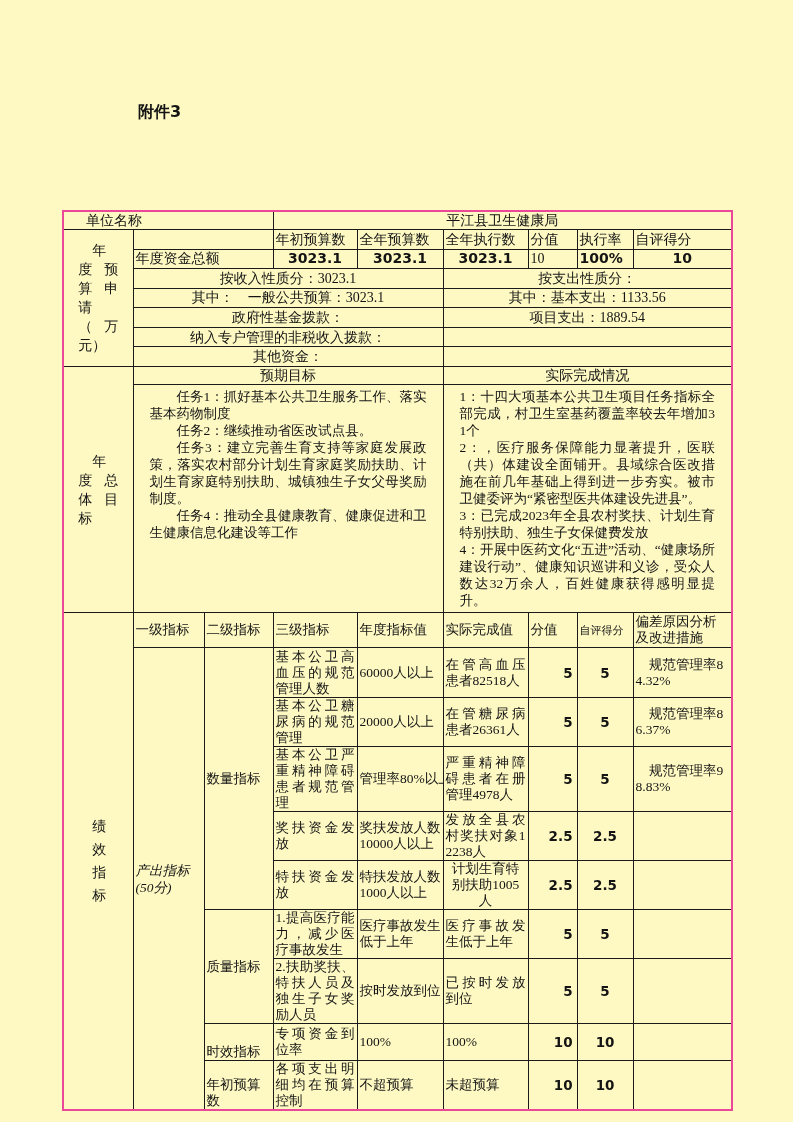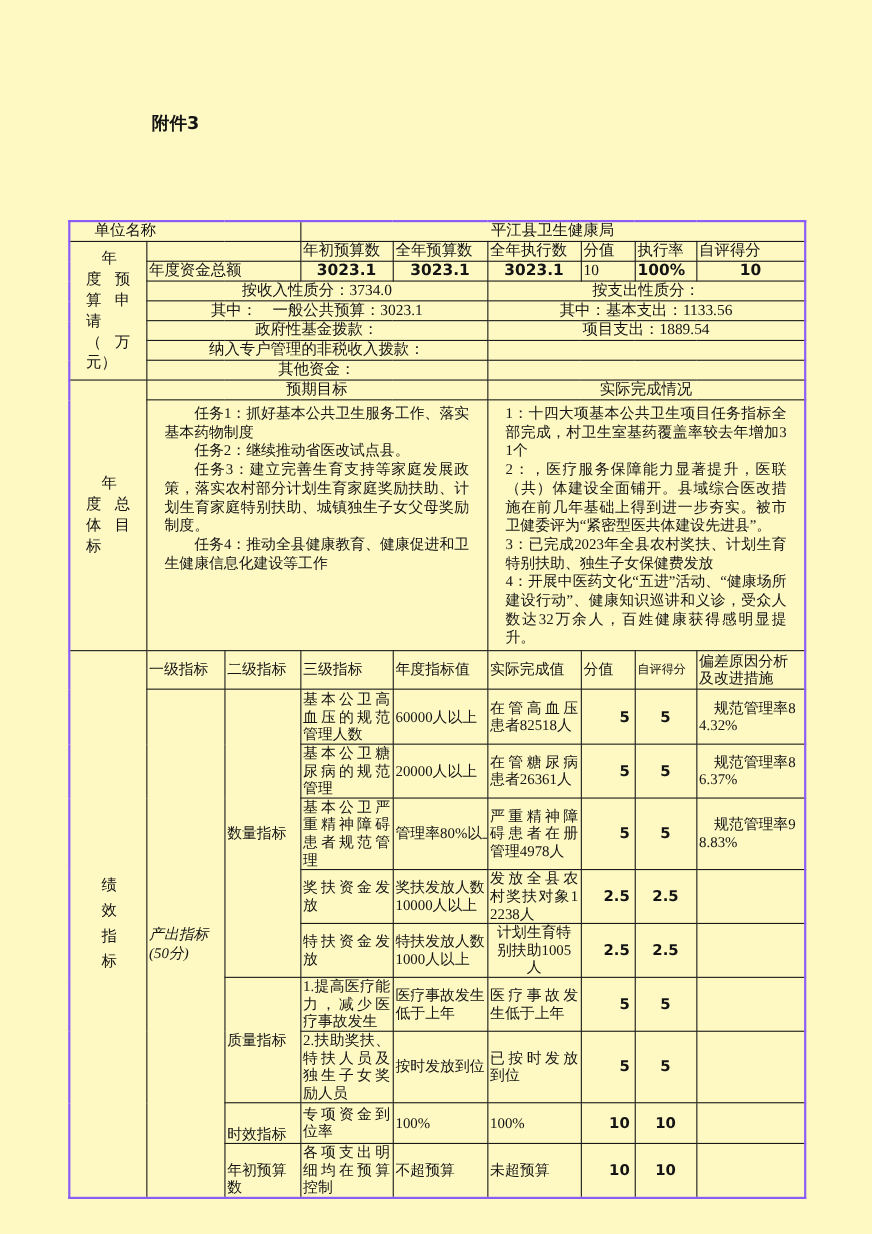--- a/index.html
+++ b/index.html
@@ -17,44 +17,44 @@
     font-family: "DejaVu Sans", "Liberation Sans", sans-serif;
     font-weight: bold; font-size: 16px;
   }
   .doc-title {
     position: absolute; left: 0; top: 154px; width: 100%;
     text-align: center;
     font-family: "DejaVu Sans", "Liberation Sans", sans-serif;
     font-weight: bold; font-size: 19px; letter-spacing: 1px;
   }
   table.main {
-    position: absolute; left: 62px; top: 200px;
+    position: absolute; left: 62px; top: 210px;
     width: 669px;
     border-collapse: collapse; table-layout: fixed;
-    border: 2px solid #8b5cf6;
+    border: 2px solid #ec4899;
   }
   table.main td {
     border: 1px solid #1a1a1a;
     padding: 0 2px;
     font-size: 14px; line-height: 17px;
     vertical-align: middle;
     overflow: hidden;
     word-break: break-all;
   }
   .thick-bottom td { border-bottom-width: 2px; }
   .c { text-align: center; }
   .r { text-align: right; padding-right: 4px !important; }
   .num {
     font-family: "DejaVu Sans", "Liberation Sans", sans-serif;
     font-weight: bold; font-size: 14px;
   }
   .pv { font-size: 13px; }                 
   .unit-label { padding-left: 22px !important; }
   .vert {                                   
-    width: 40px; margin: 0 auto;
+    width: 40px; margin: 11px auto;
     text-indent: 1em; line-height: 19px; font-size: 14px;
     text-align: justify;
   }
   .vert1 {                                  
     width: 16px; margin: 0 auto;
     line-height: 23px; font-size: 14px; text-align: right;
   }
   .goals-cell { vertical-align: top !important; padding: 3px 16px !important; }
   .goals-cell p { margin: 0; font-size: 13.5px; line-height: 17px; text-align: justify; }
   .goals-cell.expected p { text-indent: 2em; }
@@ -109,21 +109,21 @@
       <td colspan="2">年度资金总额</td>
       <td class="c num">3023.1</td>
       <td class="c num">3023.1</td>
       <td class="c num">3023.1</td>
       <td class="pv">10</td>
       <td class="num">100%</td>
       <td class="c num">10</td>
     </tr>
 
     <tr style="height:18px">
-      <td colspan="4" class="c">按收入性质分：3734.0</td>
+      <td colspan="4" class="c">按收入性质分：3023.1</td>
       <td colspan="4" class="c">按支出性质分：</td>
     </tr>
     <tr style="height:18px">
       <td colspan="4" class="c">其中：　一般公共预算：3023.1</td>
       <td colspan="4" class="c">其中：基本支出：1133.56</td>
     </tr>
     <tr style="height:18px">
       <td colspan="4" class="c">政府性基金拨款：</td>
       <td colspan="4" class="c">项目支出：1889.54</td>
     </tr>

